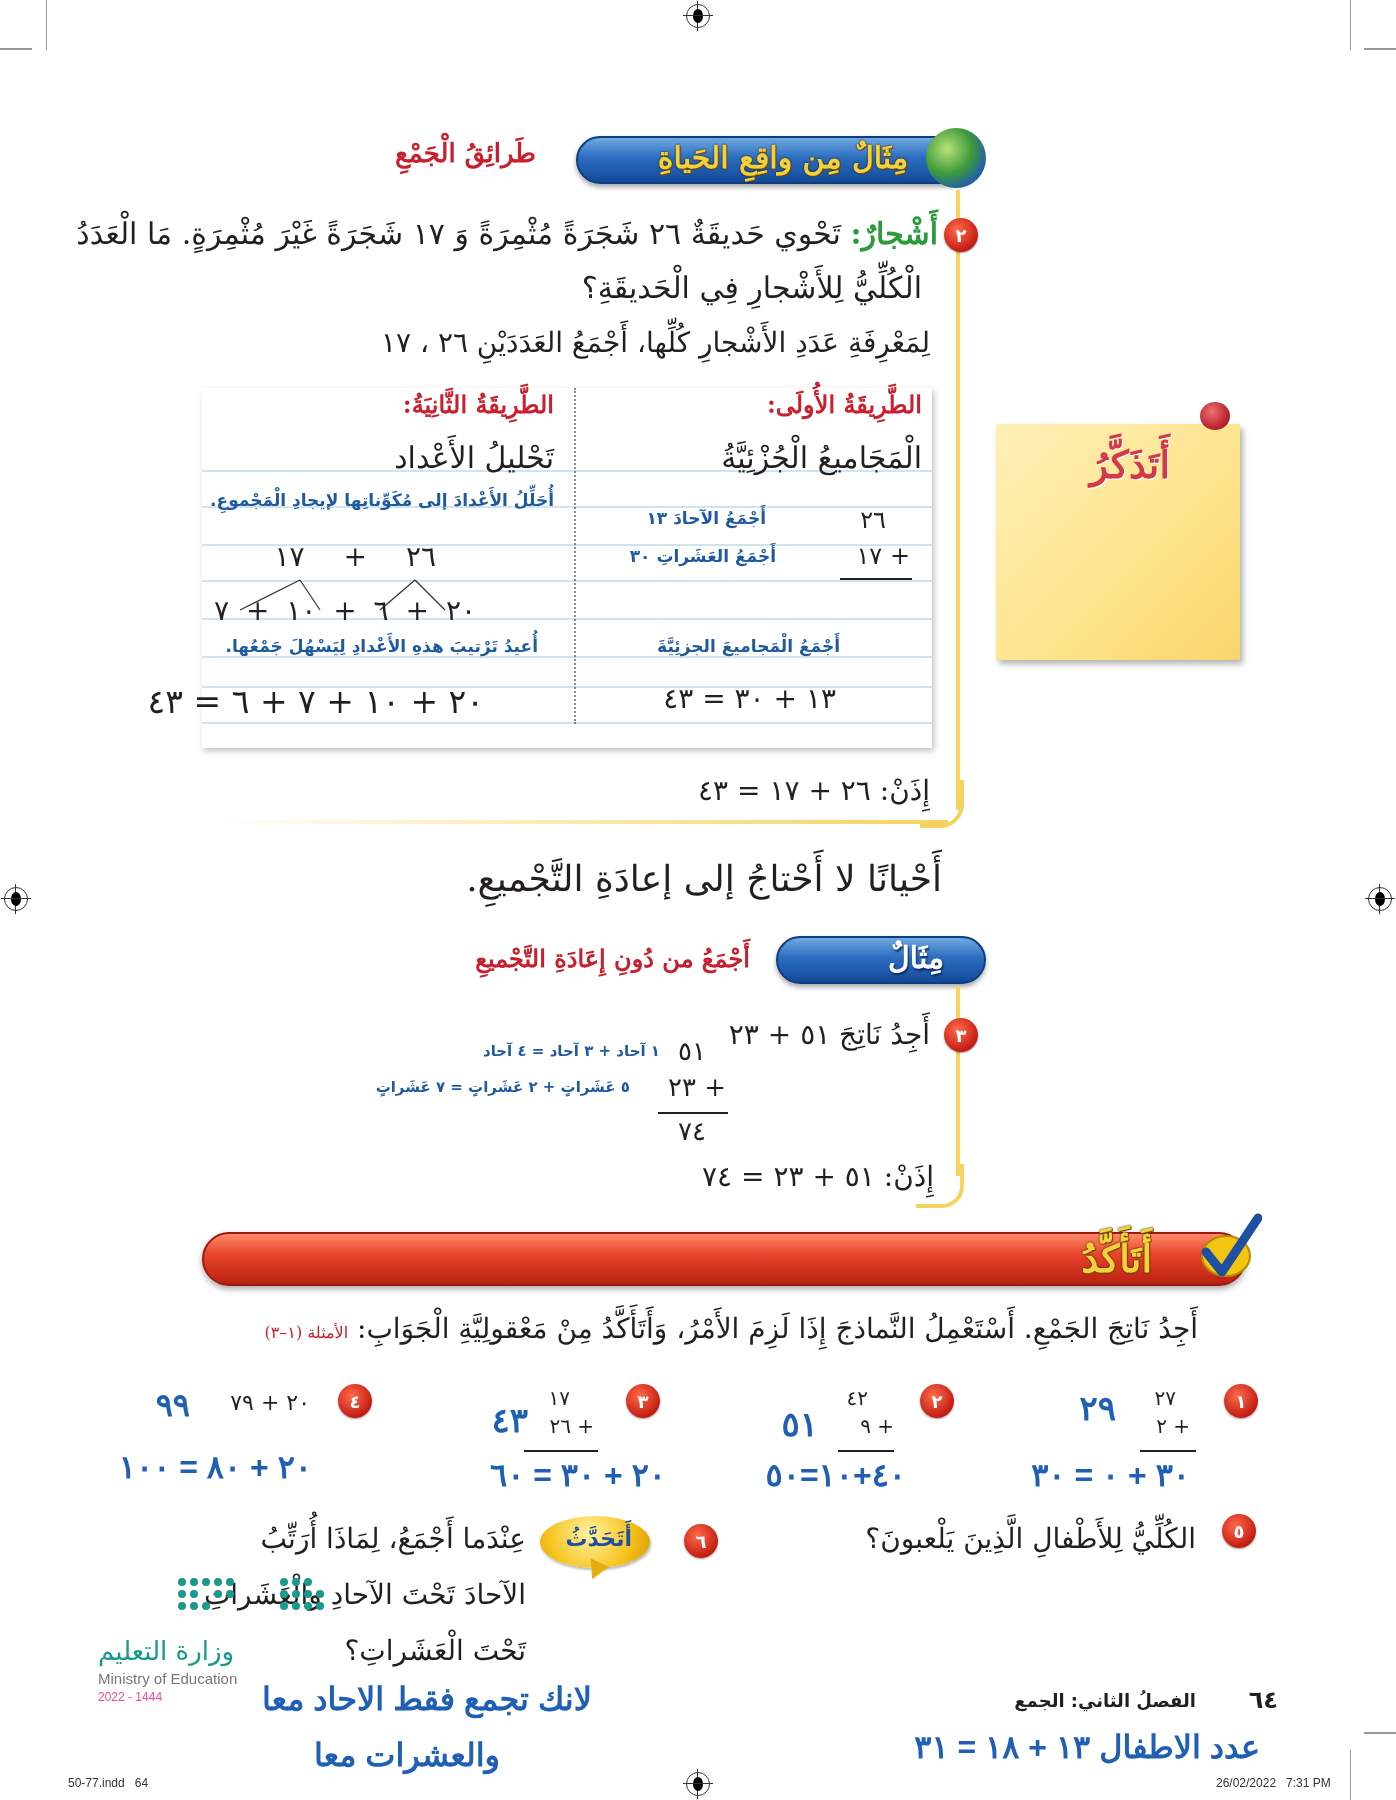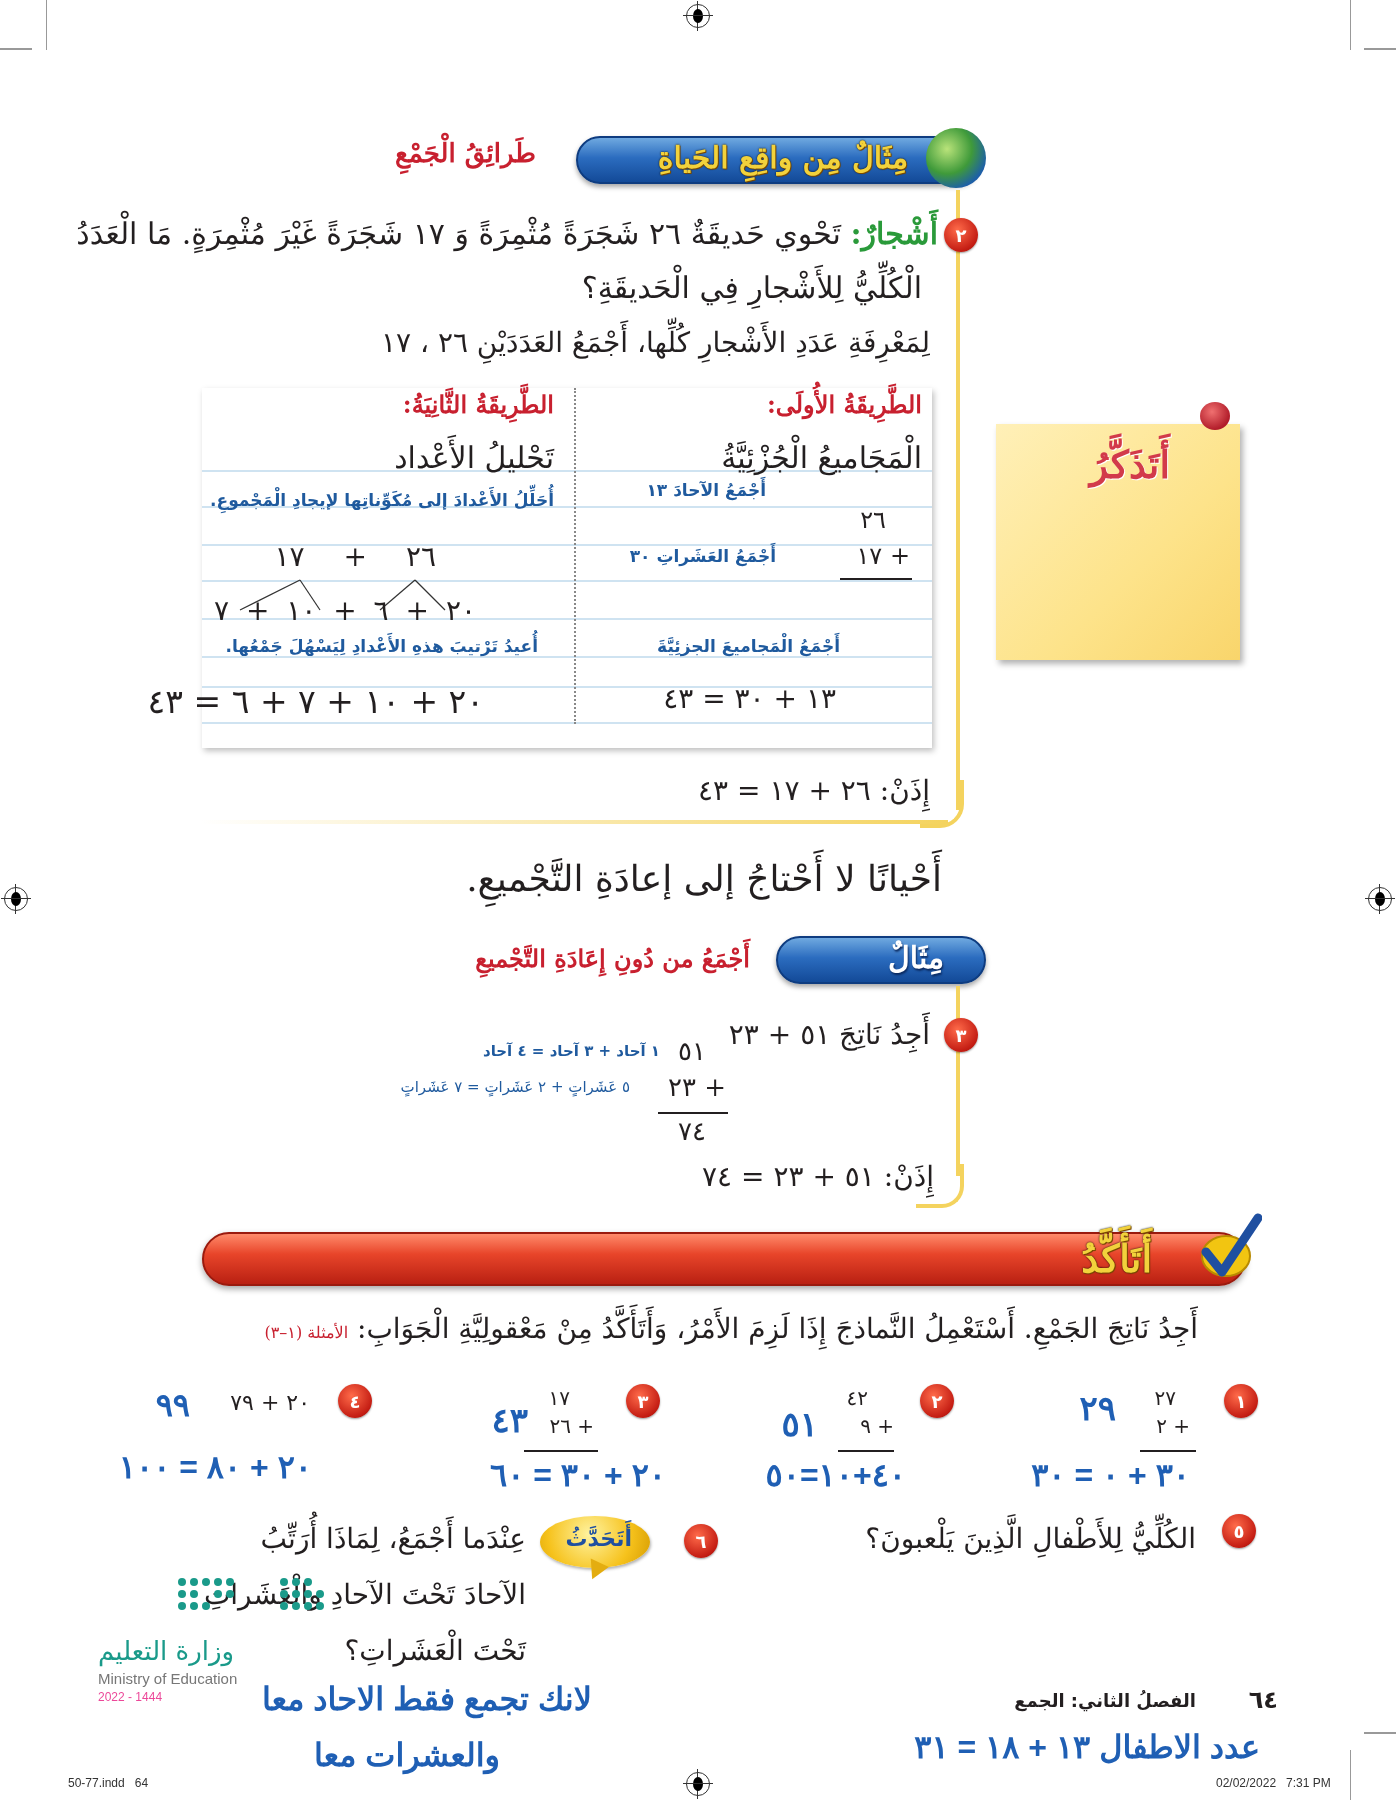--- a/index.html
+++ b/index.html
@@ -74,21 +74,21 @@
   <div class="nline" style="top:298px;"></div>
   <div class="nline" style="top:334px;"></div>
   <div class="abs" style="left:372px;top:0;height:336px;border-left:2px dotted #888;"></div>
 </div>
 
 <div class="abs rtl red-title serif" style="right:474px;top:390px;font-size:24px;">الطَّرِيقَةُ الأُولَى:</div>
 <div class="abs rtl serif" style="right:474px;top:440px;font-size:30px;">الْمَجَاميعُ الْجُزْئِيَّةُ</div>
 <div class="abs rtl serif" style="right:510px;top:506px;font-size:24px;">٢٦</div>
 <div class="abs rtl serif" style="right:486px;top:542px;font-size:24px;">١٧ +</div>
 <div class="line" style="left:840px;top:578px;width:72px;"></div>
-<div class="abs rtl blue-text" style="right:630px;top:480px;font-size:17px;font-weight:bold;">أَجْمَعُ الآحادَ ١٣</div>
+<div class="abs rtl blue-text" style="right:630px;top:508px;font-size:17px;font-weight:bold;">أَجْمَعُ الآحادَ ١٣</div>
 <div class="abs rtl blue-text" style="right:620px;top:546px;font-size:17px;font-weight:bold;">أَجْمَعُ العَشَراتِ ٣٠</div>
 <div class="abs rtl blue-text" style="right:556px;top:636px;font-size:17px;font-weight:bold;">أَجْمَعُ الْمَجاميعَ الجزئِيَّةَ</div>
 <div class="abs rtl serif" style="right:560px;top:682px;font-size:28px;">١٣ + ٣٠ = ٤٣</div>
 
 <div class="abs rtl red-title serif" style="right:842px;top:390px;font-size:24px;">الطَّرِيقَةُ الثَّانِيَةُ:</div>
 <div class="abs rtl serif" style="right:842px;top:440px;font-size:30px;">تَحْليلُ الأَعْداد</div>
 <div class="abs rtl blue-text" style="right:842px;top:490px;font-size:17px;font-weight:bold;">أُحَلِّلُ الأَعْدادَ إلى مُكَوِّناتِها لإيجادِ الْمَجْموعِ.</div>
 <div class="abs rtl serif" style="right:960px;top:540px;font-size:28px;word-spacing:30px;">٢٦ + ١٧</div>
 <svg class="abs" style="left:230px;top:576px;" width="220" height="36">
   <line x1="70" y1="4" x2="10" y2="34" stroke="#333" stroke-width="1.2"></line>
@@ -117,21 +117,21 @@
 <div class="vbar" style="left:956px;top:986px;height:190px;"></div>
 <div class="abs" style="left:916px;top:1164px;width:44px;height:40px;border-right:4px solid #f4d35e;border-bottom:4px solid #f4d35e;border-bottom-right-radius:22px;"></div>
 
 <div class="num-badge" style="left:944px;top:1018px;">٣</div>
 <div class="abs rtl serif" style="right:466px;top:1018px;font-size:28px;">أَجِدُ نَاتِجَ ٥١ + ٢٣</div>
 <div class="abs rtl serif" style="right:690px;top:1036px;font-size:26px;">٥١</div>
 <div class="abs rtl serif" style="right:670px;top:1072px;font-size:26px;">٢٣ +</div>
 <div class="line" style="left:658px;top:1112px;width:70px;"></div>
 <div class="abs rtl serif" style="right:690px;top:1116px;font-size:26px;">٧٤</div>
 <div class="abs rtl blue-text" style="right:736px;top:1042px;font-size:15px;font-weight:bold;">١ آحاد + ٣ آحاد = ٤ آحاد</div>
-<div class="abs rtl blue-text" style="right:766px;top:1078px;font-size:15px;font-weight:normal;">٥ عَشَراتٍ + ٢ عَشَراتٍ = ٧ عَشَراتٍ</div>
+<div class="abs rtl blue-text" style="right:766px;top:1078px;font-size:15px;font-weight:bold;">٥ عَشَراتٍ + ٢ عَشَراتٍ = ٧ عَشَراتٍ</div>
 <div class="abs rtl serif" style="right:462px;top:1160px;font-size:28px;">إِذَنْ: ٥١ + ٢٣ = ٧٤</div>
 
 <div class="pill-red" style="left:202px;top:1232px;width:1040px;height:50px;">
   <div class="abs rtl pill-title serif" style="right:92px;top:2px;font-size:38px;">أَتَأَكَّدُ</div>
 </div>
 <svg class="abs" style="left:1196px;top:1212px;" width="66" height="70">
   <ellipse cx="30" cy="44" rx="24" ry="20" fill="#f2c511" stroke="#b88a00" stroke-width="2"></ellipse>
   <path d="M10 40 L26 60 L62 6" stroke="#1f4fa0" stroke-width="9" fill="none" stroke-linecap="round" stroke-linejoin="round"></path>
 </svg>
 <div class="abs rtl serif" style="right:198px;top:1312px;font-size:28px;">
@@ -211,15 +211,15 @@
 <div class="abs" style="left:98px;top:1690px;font-size:12px;color:#ec4899;font-family:'Liberation Sans',sans-serif;">2022 - 1444</div>
 
 <div class="abs rtl hw" style="right:804px;top:1680px;font-size:32px;">لانك تجمع فقط الاحاد معا</div>
 <div class="abs rtl hw" style="right:896px;top:1736px;font-size:32px;">والعشرات معا</div>
 
 <div class="abs rtl" style="right:118px;top:1686px;font-size:24px;font-weight:bold;">٦٤</div>
 <div class="abs rtl" style="right:200px;top:1690px;font-size:18px;font-weight:bold;">الفصلُ الثاني: الجمع</div>
 <div class="abs rtl hw" style="right:136px;top:1728px;font-size:32px;">عدد الاطفال ١٣ + ١٨ = ٣١</div>
 
 <div class="abs" style="left:68px;top:1776px;font-size:12px;color:#333;font-family:'Liberation Sans',sans-serif;white-space:pre;">50-77.indd   64</div>
-<div class="abs" style="left:1216px;top:1776px;font-size:12px;color:#333;font-family:'Liberation Sans',sans-serif;white-space:pre;">02/02/2022   7:31 PM</div>
+<div class="abs" style="left:1216px;top:1776px;font-size:12px;color:#333;font-family:'Liberation Sans',sans-serif;white-space:pre;">26/02/2022   7:31 PM</div>
 <div class="crop" style="left:1364px;top:1732px;width:32px;height:2px;"></div>
 <div class="crop" style="left:1350px;top:1750px;width:1px;height:50px;"></div>
 
 </body></html>

